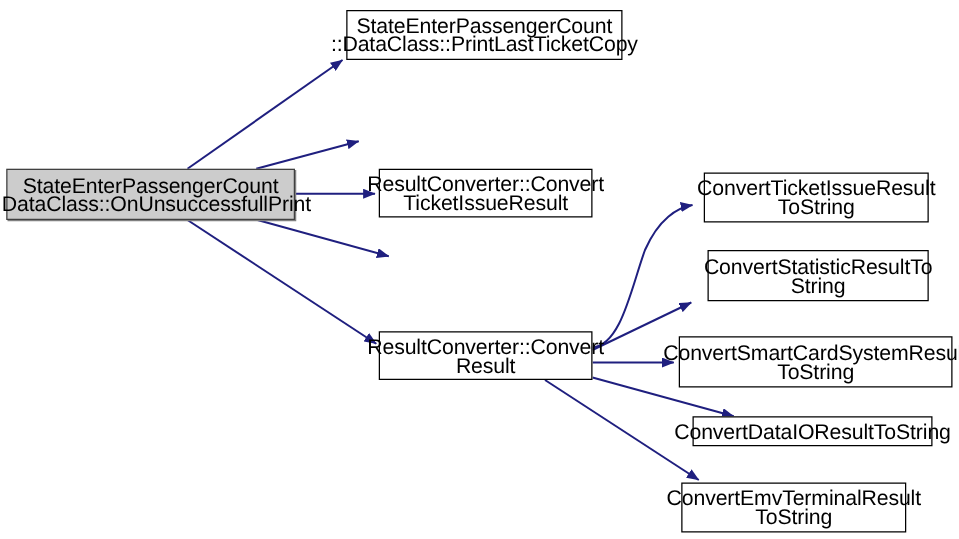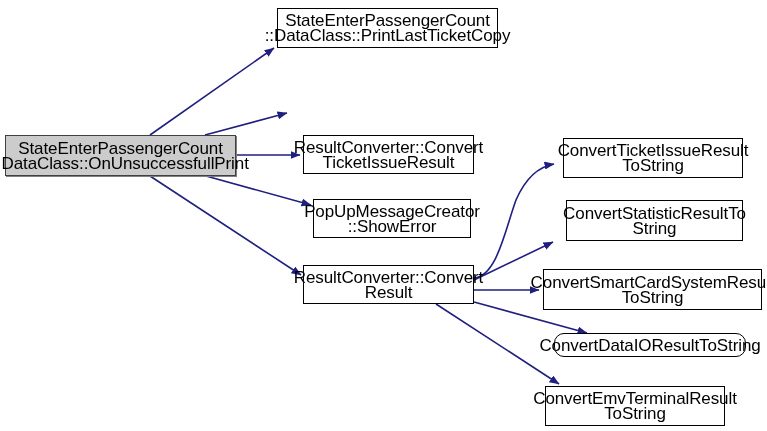--- a/index.html
+++ b/index.html
@@ -83,24 +83,20 @@
     <span class="lbl">StateEnterPassengerCount
 ::DataClass::PrintLastTicketCopy</span>
   </div>
 
 
   <div class="node" style="left:303px; top:135px; width:171px; height:39px;">
     <span class="lbl">ResultConverter::Convert
 TicketIssueResult</span>
   </div>
 
-  <div class="node" style="left:313px; top:199px; width:158px; height:39px;">
-    <span class="lbl">PopUpMessageCreator
-::ShowError</span>
-  </div>
 
   <div class="node" style="left:303px; top:265px; width:171px; height:39px;">
     <span class="lbl">ResultConverter::Convert
 Result</span>
   </div>
 
   <div class="node" style="left:563px; top:138px; width:180px; height:40px;">
     <span class="lbl">ConvertTicketIssueResult
 ToString</span>
   </div>
@@ -108,21 +104,21 @@
   <div class="node" style="left:566px; top:200px; width:177px; height:41px;">
     <span class="lbl">ConvertStatisticResultTo
 String</span>
   </div>
 
   <div class="node" style="left:543px; top:269px; width:219px; height:41px;">
     <span class="lbl">ConvertSmartCardSystemResult
 ToString</span>
   </div>
 
-  <div class="node" style="left:554px; top:333px; width:192px; height:24px;border-radius:10px;">
+  <div class="node" style="left:554px; top:333px; width:192px; height:24px;">
     <span class="lbl">ConvertDataIOResultToString</span>
   </div>
 
   <div class="node" style="left:545px; top:386px; width:180px; height:40px;">
     <span class="lbl">ConvertEmvTerminalResult
 ToString</span>
   </div>
 
 </div>
 

